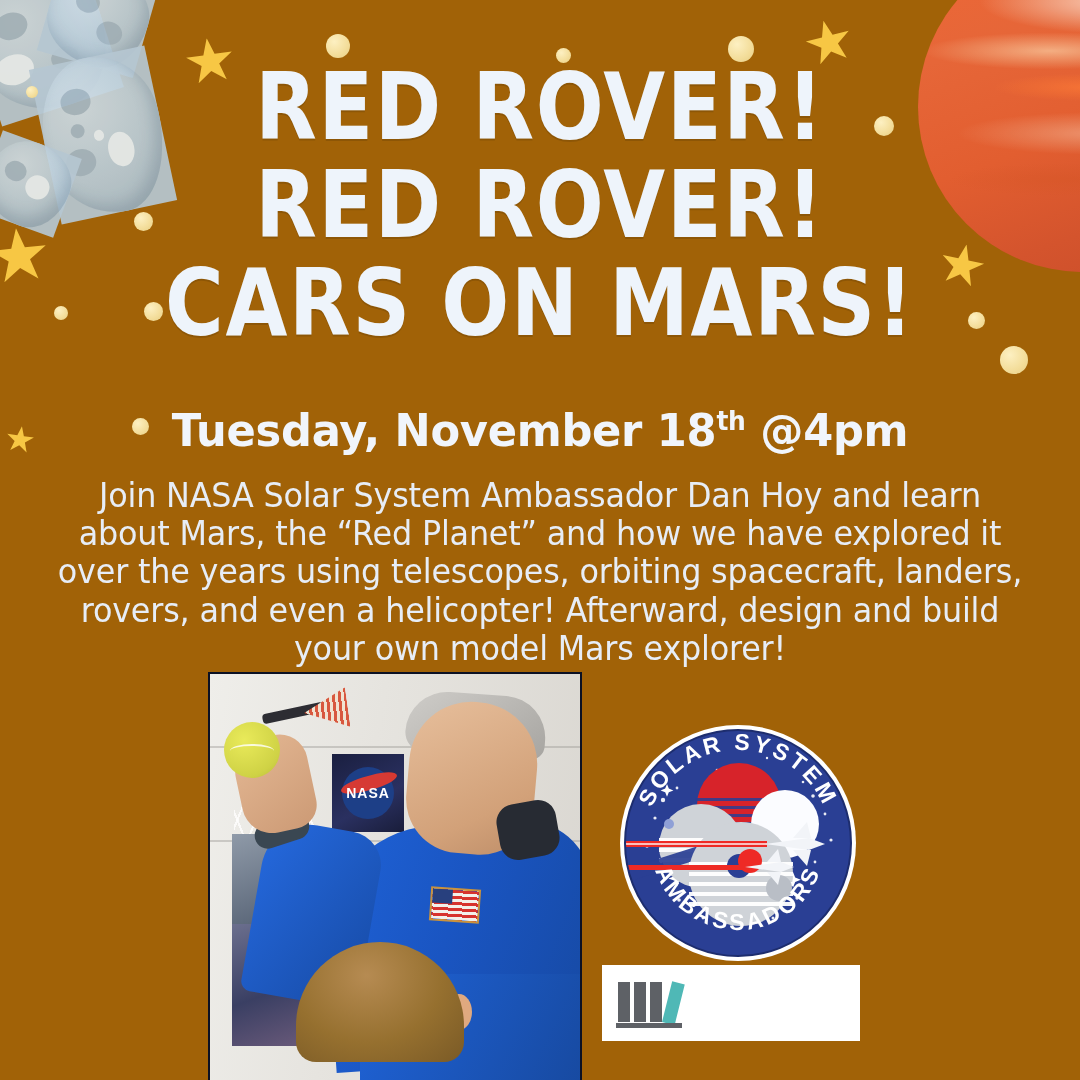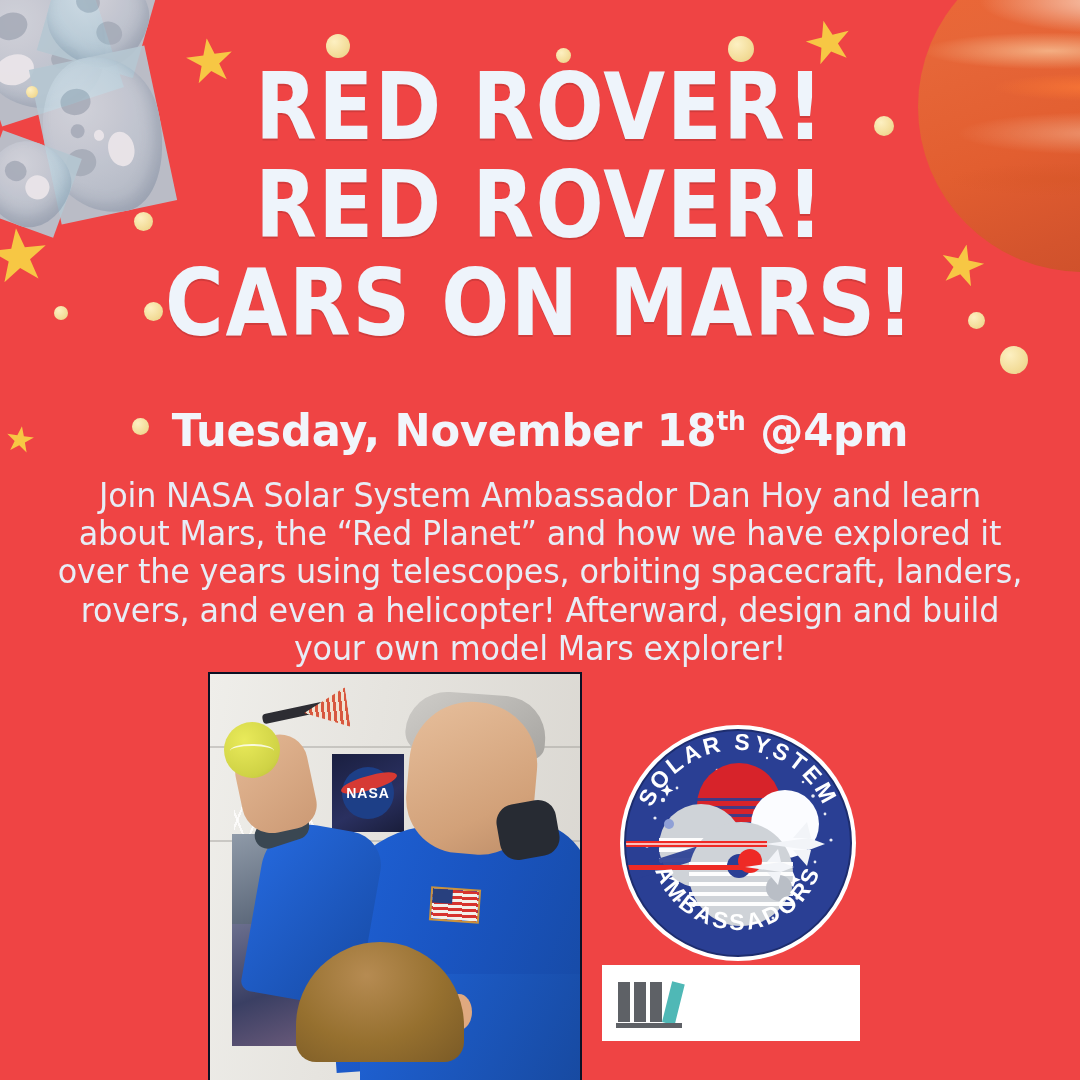--- a/index.html
+++ b/index.html
@@ -4,21 +4,21 @@
 <style>
   html,body{margin:0;padding:0;}
   body{
     width:1080px;height:1080px;overflow:hidden;
     background:#101830;
     font-family:"Liberation Sans", sans-serif;
     position:relative;
   }
   #poster{
     position:absolute;inset:0;width:1080px;height:1080px;
-    background:#ef4444;overflow:hidden;text-decoration:underline;
+    background:#a16207;overflow:hidden;text-decoration:underline;
   }
 
   
   .deco{position:absolute;pointer-events:none;}
 
   .planet-mars{
     position:absolute;
     left:918px;top:-58px;width:330px;height:330px;border-radius:50%;
     background:
       radial-gradient(ellipse 70% 16% at 62% 18%, rgba(255,248,235,.75) 0%, rgba(255,240,215,0) 62%),

